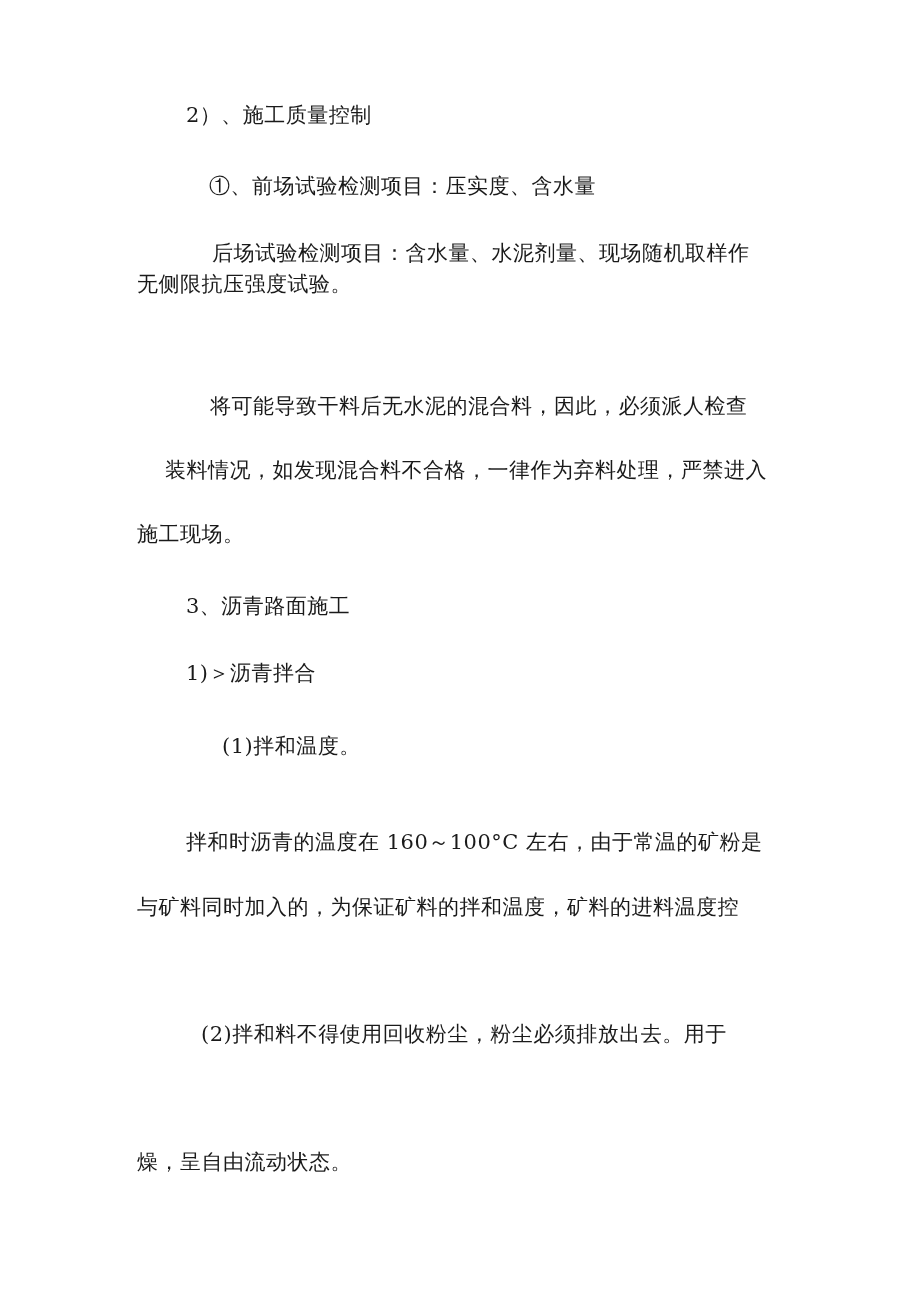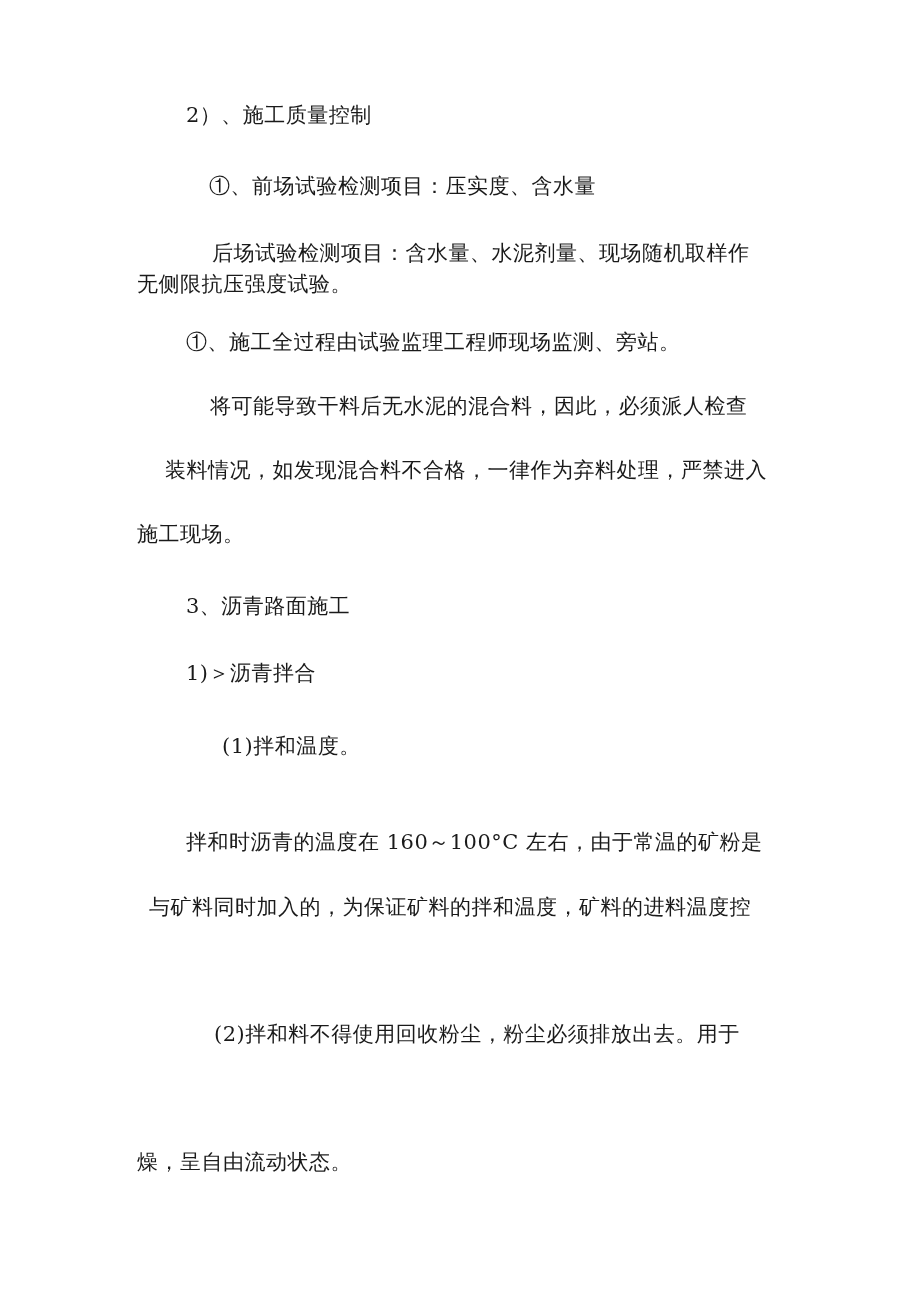--- a/index.html
+++ b/index.html
@@ -31,24 +31,23 @@
     }
   </style>
 </head>
 <body>
 
 <div class="page">
   <div class="line" style="left:186px; top:102px;">2）、施工质量控制</div>
   <div class="line" style="left:209px; top:173px;">①、前场试验检测项目：压实度、含水量</div>
   <div class="line" style="left:212px; top:240px;">后场试验检测项目：含水量、水泥剂量、现场随机取样作</div>
   <div class="line" style="left:137px; top:271px;">无侧限抗压强度试验。</div>
-  <div class="line" style="left:186px; top:329px;">①、施工全过程由试验监理工程师现场监测、旁站。</div>
   <div class="line" style="left:210px; top:393px;">将可能导致干料后无水泥的混合料，因此，必须派人检查</div>
   <div class="line" style="left:137px; top:457px;margin-left:28px;">装料情况，如发现混合料不合格，一律作为弃料处理，严禁进入</div>
   <div class="line" style="left:137px; top:521px;">施工现场。</div>
   <div class="line" style="left:186px; top:593px;">3、沥青路面施工</div>
   <div class="line" style="left:186px; top:660px;">1)＞沥青拌合</div>
   <div class="line" style="left:222px; top:733px;">(1)拌和温度。</div>
   <div class="line" style="left:186px; top:829px;">拌和时沥青的温度在 160～100°C 左右，由于常温的矿粉是</div>
-  <div class="line" style="left:137px; top:894px;margin-left:12px;">与矿料同时加入的，为保证矿料的拌和温度，矿料的进料温度控</div>
-  <div class="line" style="left:201px; top:1021px;margin-left:13px;">(2)拌和料不得使用回收粉尘，粉尘必须排放出去。用于</div>
+  <div class="line" style="left:137px; top:894px;">与矿料同时加入的，为保证矿料的拌和温度，矿料的进料温度控</div>
+  <div class="line" style="left:201px; top:1021px;">(2)拌和料不得使用回收粉尘，粉尘必须排放出去。用于</div>
   <div class="line" style="left:137px; top:1149px;">燥，呈自由流动状态。</div>
 </div>
 
 </body></html>

